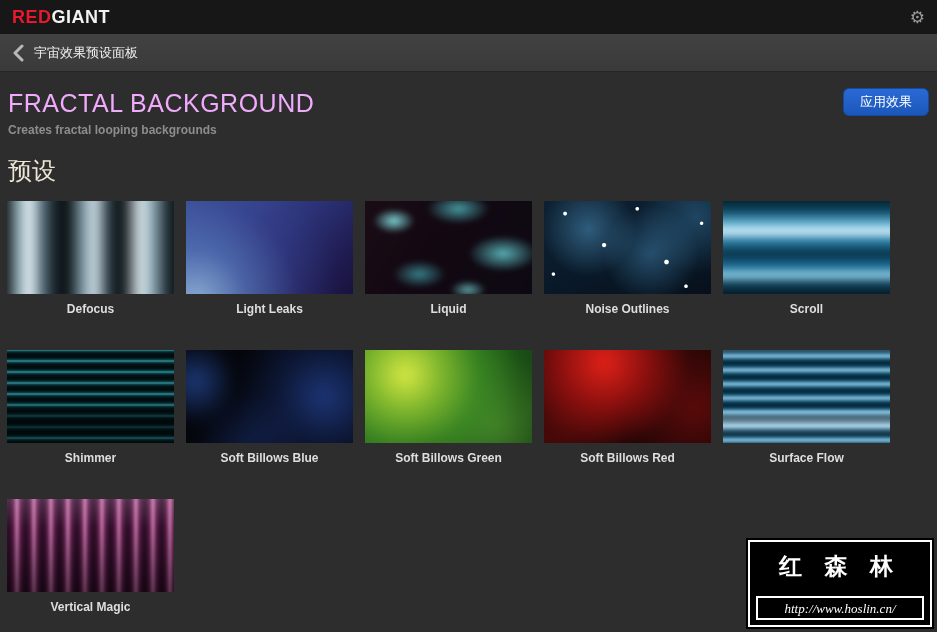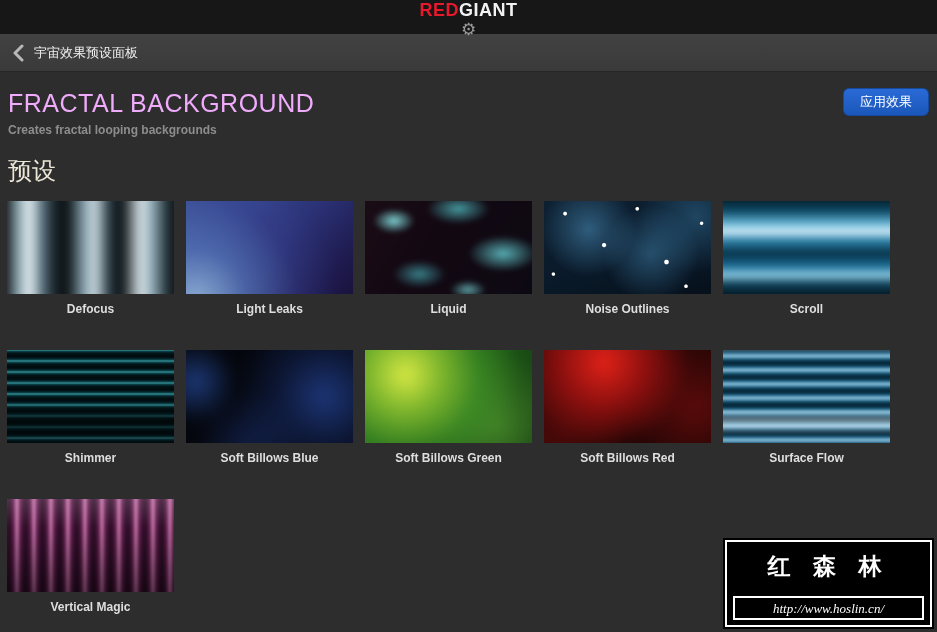--- a/index.html
+++ b/index.html
@@ -2,21 +2,21 @@
 <html><head>
 <meta charset="utf-8">
 <style>
   * { margin:0; padding:0; box-sizing:border-box; }
   html,body { width:937px; height:632px; overflow:hidden; background:#2d2d2d;
               font-family:"Liberation Sans", sans-serif; }
   .page { position:relative; width:937px; height:632px; }
 
   
   .topbar { height:34px; background:#171717; display:flex; align-items:center;
-            padding:0 12px;flex-direction:column; }
+            padding:0 12px; }
   .brand { font-size:18px; font-weight:bold; letter-spacing:0.5px; }
   .brand .red { color:#e8192c; }
   .brand .white { color:#f2f2f2; }
   .topbar-spacer { flex:1; }
   .gear { color:#9a9a9a; font-size:17px; cursor:pointer; line-height:1; }
 
   
   .navbar { height:38px; background:linear-gradient(#424242,#3a3a3a);
             display:flex; align-items:center; padding:0 12px; border-bottom:1px solid #262626;text-align:right; }
   .back-chevron { width:12px; height:18px; margin-right:10px; display:inline-block; }
@@ -97,21 +97,21 @@
   .t-surface-flow .fx { filter:blur(1.5px);
     background:
       linear-gradient(180deg, rgba(255,255,255,0) 0%, rgba(220,240,250,0.35) 8%, transparent 16%, transparent 60%, rgba(230,245,252,0.5) 72%, transparent 82%),
       repeating-linear-gradient(180deg,#04202e 0px,#14577a 3px,#5ea8cc 5px,#d0e8f4 6px,#2a7aa2 8px,#083046 11px,#04202e 14px); }
   .t-vertical-magic .fx { filter:blur(1.5px);
     background:
       linear-gradient(180deg, rgba(240,190,225,0.3) 0%, rgba(120,40,95,0.15) 35%, rgba(10,2,8,0.55) 90%),
       repeating-linear-gradient(90deg,#220a1e 0px,#5e1c4c 4px,#c06aa0 6px,#ecb2d4 7px,#7a2a62 9px,#2c0c26 13px,#180616 17px); }
 
   
-  .watermark { position:absolute; right:5px; bottom:5px; width:207px; height:87px;
+  .watermark { position:absolute; right:5px; bottom:5px; width:184px; height:87px;
                background:#000; border:2px solid #fff; box-shadow:0 0 0 2px #000;
                padding:5px 6px; }
   .wm-inner { width:100%; height:100%; display:flex; flex-direction:column; justify-content:space-between; }
   .wm-title { color:#fff; font-size:23px; font-weight:bold; letter-spacing:8px; text-align:center;
               padding-top:4px; white-space:nowrap; }
   .wm-url-box { border:2px solid #fff; text-align:center; padding:1px 0; }
   .wm-url { color:#fff; font-size:13px; font-style:italic; font-family:"Liberation Serif", serif; }
 </style>
 </head>
 <body>

